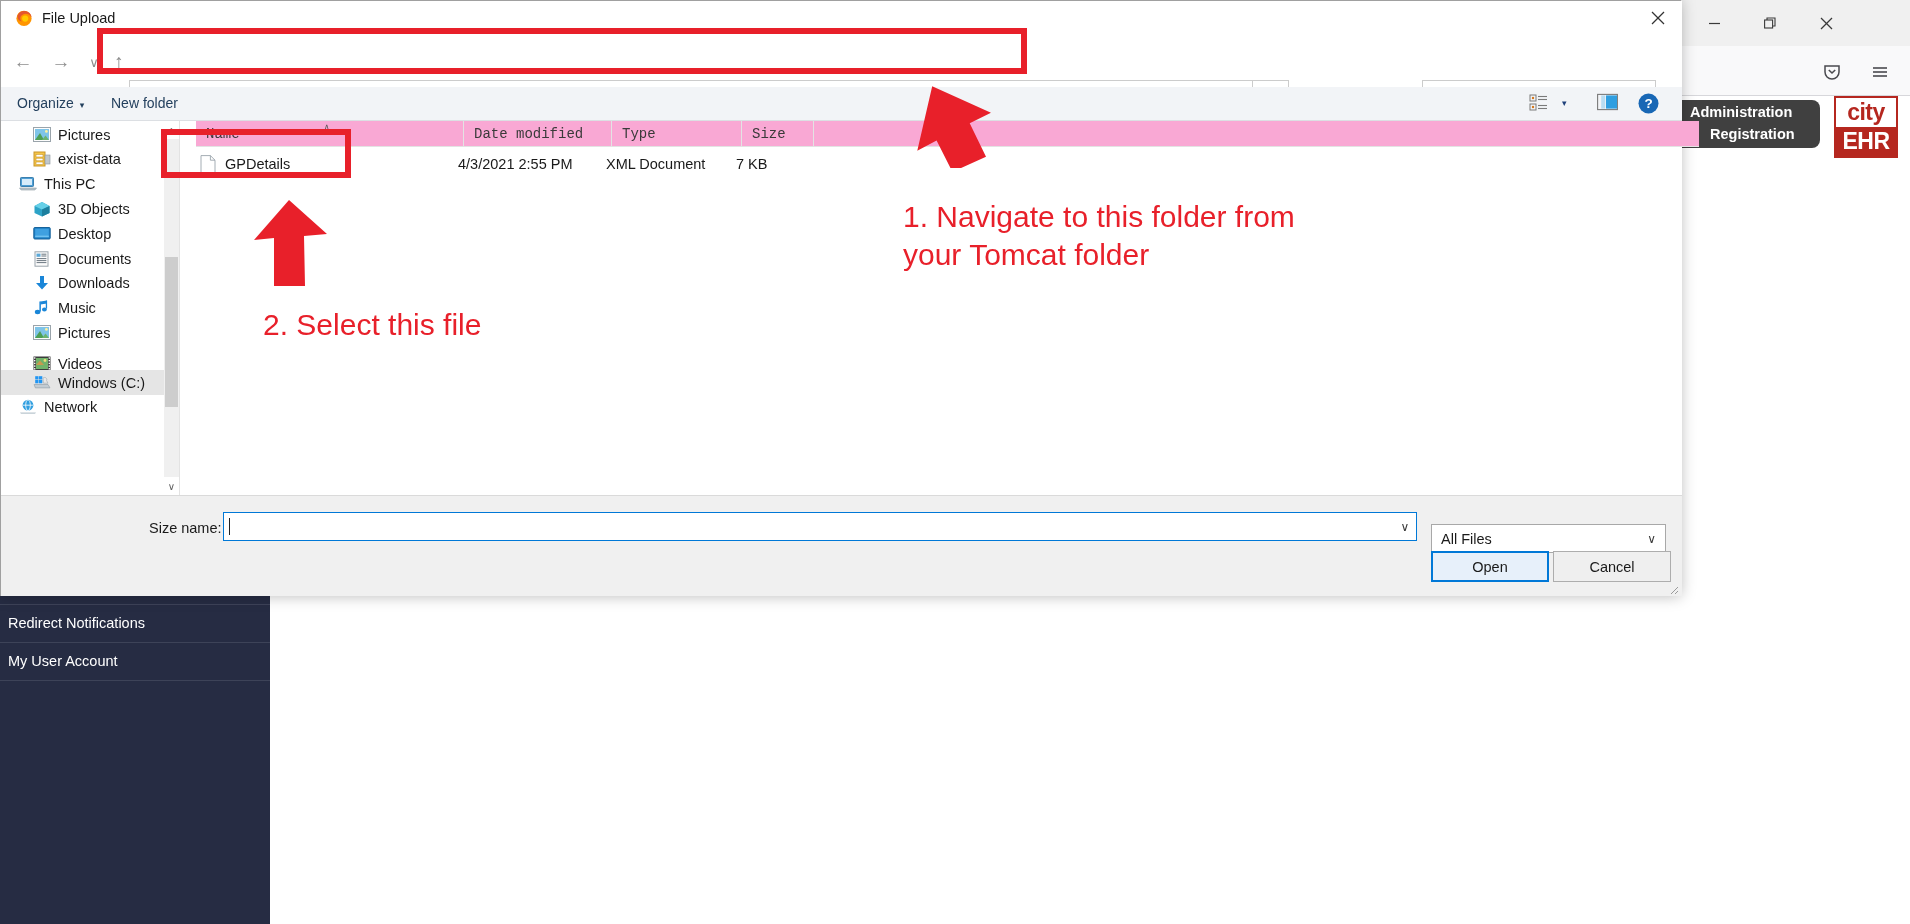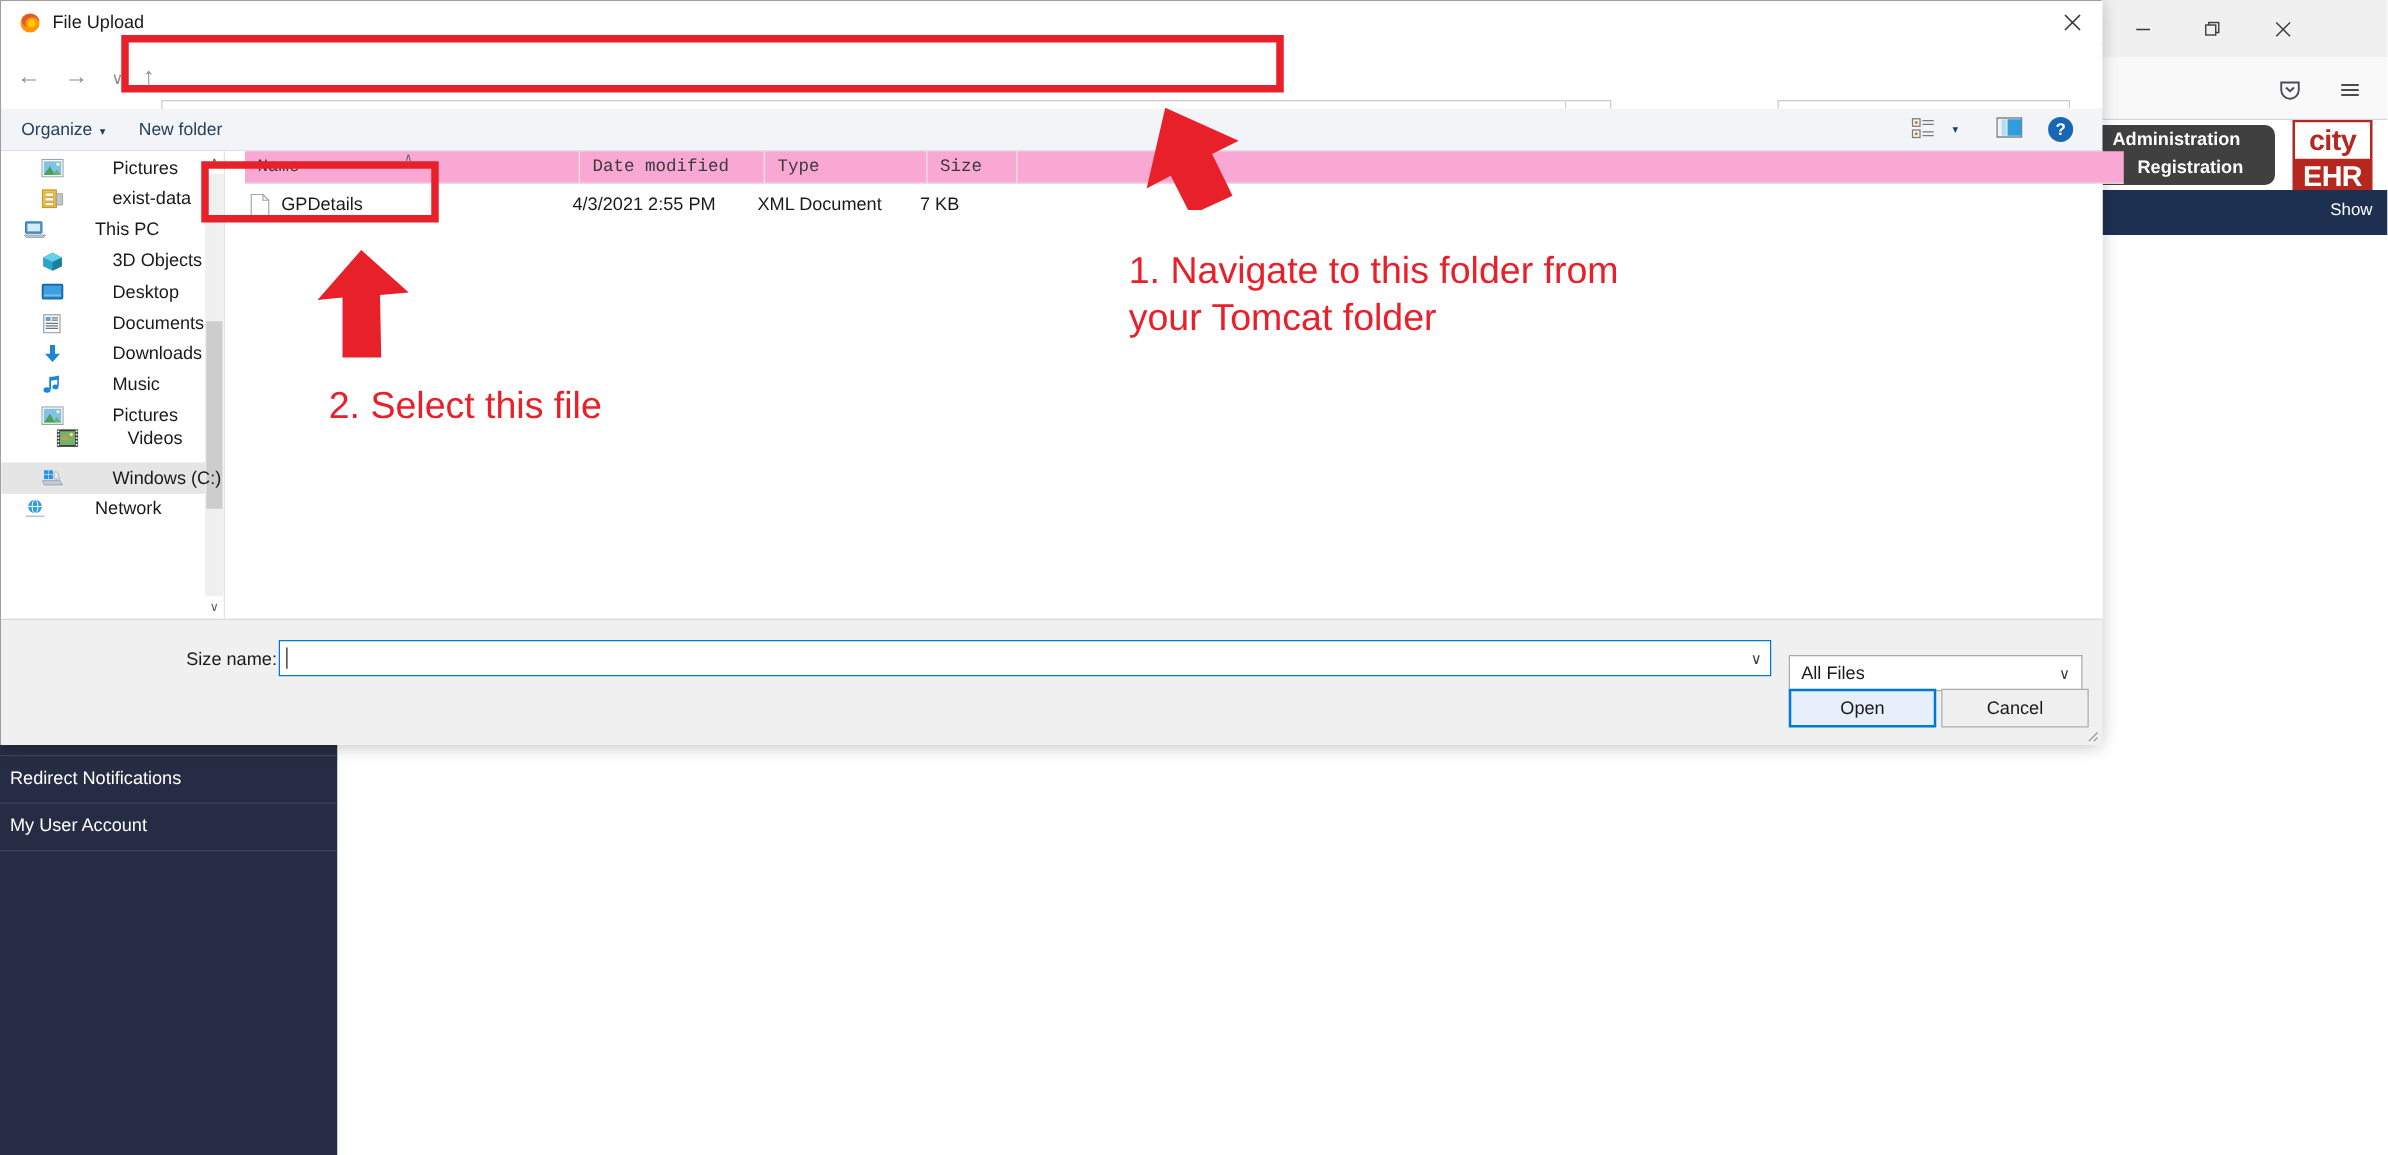--- a/index.html
+++ b/index.html
@@ -192,21 +192,20 @@
     background: #f0f0f0;
   }
   .tree-thumb {
     position: absolute; left: 164px; top: 136px; width: 13px; height: 150px;
     background: #cdcdcd;
   }
   .tree-item {
     position: absolute; left: 0; height: 25px; width: 163px;
     display: flex; align-items: center; font-size: 14.5px; color: #1a1a1a;
     white-space: nowrap;
-    gap: 32px;
   }
   .tree-item.sel { background: #e5e5e5; }
   .tree-ico { width: 18px; height: 16px; margin-right: 7px; flex: none; position: relative; }
 
   .list-pane {
     position: absolute; left: 178px; top: 0; width: 1503px; height: 374px;
     background: #ffffff; border-left: 1px solid #e3e3e3;
   }
   .col-header {
     position: absolute; left: 16px; top: 0; width: 1503px; height: 26px;
@@ -356,23 +355,20 @@
         <span class="nav-row nav-reg">Registration</span>
       </div>
     </div>
   </div>
 
   <div class="city-ehr-logo">
     <div class="logo-city">city</div>
     <div class="logo-ehr">EHR</div>
   </div>
 
-  <div class="app-darkbar">
-    <span class="app-show-link">Show</span>
-  </div>
   <div class="app-body-white"></div>
 
   <div class="dialog">
 
     <div class="dlg-titlebar">
       <span class="ff-icon">
         <svg width="18" height="18" viewBox="0 0 18 18">
           <circle cx="9" cy="9.4" r="7.6" fill="#ff9500"></circle>
           <path d="M9 2 C13 2 16.4 4.6 16.6 8.4 C14 4.2 10 4 7.2 6 C4.6 7.8 5 11 7 12.4 C4.4 12.2 2.4 10 2.4 7.4 C3 4.2 5.6 2 9 2 z" fill="#e4572e"></path>
           <circle cx="10.2" cy="9.6" r="3.1" fill="#ffcb00"></circle>
@@ -560,21 +556,21 @@
             <div class="tree-item" style="top: 199.4px; padding-left: 32px;">
               <span class="tree-ico"><svg width="18" height="15" viewBox="0 0 18 15">
                   <rect x="0.5" y="0.5" width="17" height="14" fill="#fdfdfd" stroke="#9aa4ab"></rect>
                   <rect x="2" y="2" width="14" height="11" fill="#7fc4e8"></rect>
                   <path d="M2 13 L7 6 L11 13 z" fill="#4d9f55"></path>
                   <path d="M9 13 L12.5 8.5 L16 13 z" fill="#6cb36f"></path>
                   <circle cx="13.4" cy="4.4" r="1.4" fill="#fff3a0"></circle>
                 </svg></span>
               <span>Pictures</span>
             </div>
-            <div class="tree-item" style="top: 217px; padding-left: 44px;">
+            <div class="tree-item" style="top: 230px; padding-left: 32px;">
               <span class="tree-ico"><svg width="18" height="15" viewBox="0 0 18 15">
                   <rect x="0.5" y="0.5" width="17" height="14" fill="#3c3c3c"></rect>
                   <rect x="3" y="2" width="12" height="11" fill="#71b36a"></rect>
                   <path d="M3 9 L7 4.5 L11 9 z" fill="#c89a4e"></path>
                   <circle cx="12" cy="4.5" r="1.4" fill="#f0e07a"></circle>
                   <g fill="#fdfdfd">
                     <rect x="1" y="1.3" width="1.4" height="1.4"></rect>
                     <rect x="1" y="4" width="1.4" height="1.4"></rect>
                     <rect x="1" y="6.7" width="1.4" height="1.4"></rect>
                     <rect x="1" y="9.4" width="1.4" height="1.4"></rect>

